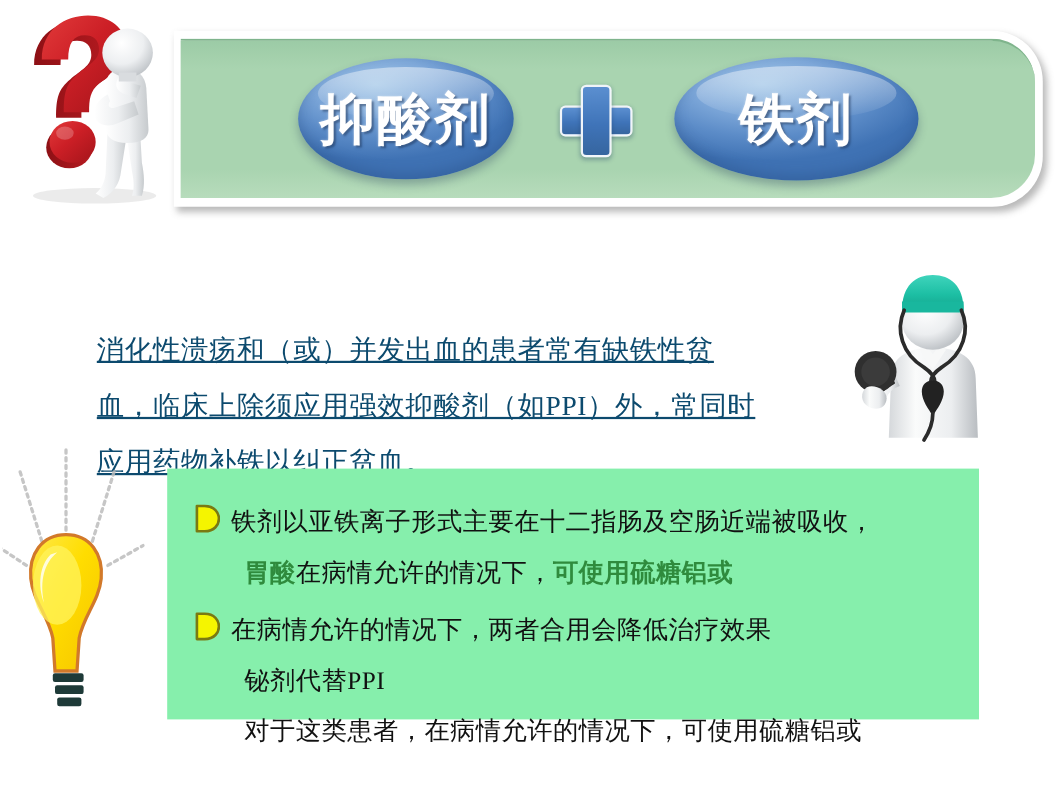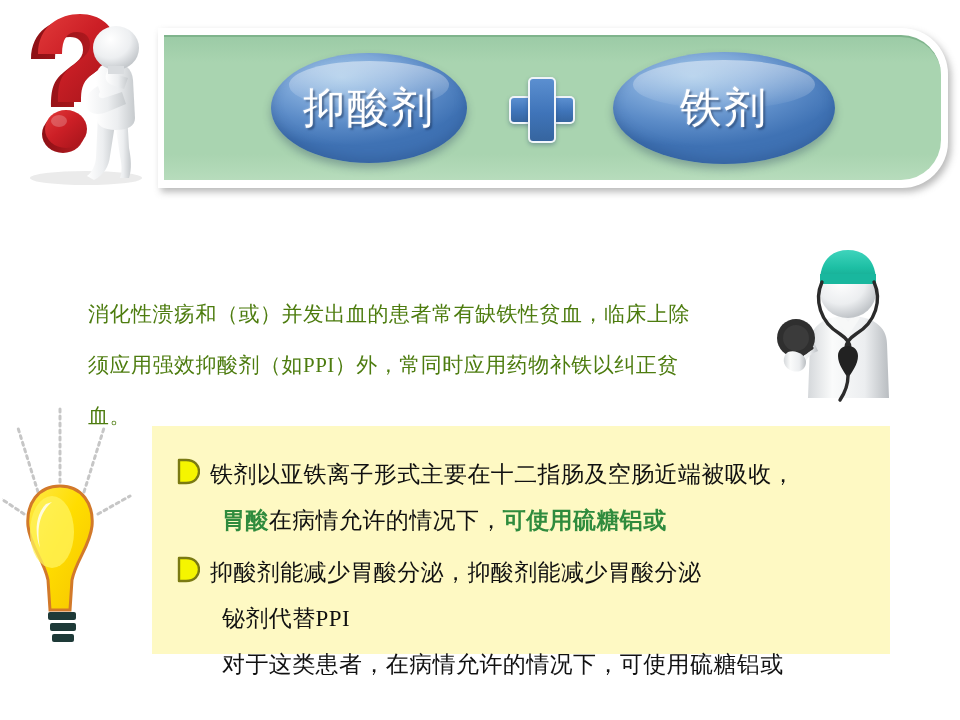--- a/index.html
+++ b/index.html
@@ -75,22 +75,22 @@
     top: 7%;
     width: 82%;
     height: 44%;
     border-radius: 50%;
     background: linear-gradient(180deg, rgba(255,255,255,0.46), rgba(255,255,255,0.02));
     pointer-events: none;
   }
   .pill-label {
     position: relative;
     color: #ffffff;
-    font-weight: normal;
-    font-size: 42px;
+    font-weight: bold;
+    font-size: 50px;
     letter-spacing: 2px;
     font-family: "DejaVu Sans", "Liberation Sans", sans-serif;
     text-shadow: 2px 2px 2px rgba(20,45,85,0.55), 0 0 2px rgba(255,255,255,0.6);
   }
   #pill-antacid { width: 196px; height: 110px; }
   #pill-iron    { width: 222px; height: 112px; }
 
   
   #plus-sign {
     position: relative;
@@ -107,24 +107,25 @@
   }
   #plus-sign .bar.h { left: 0; top: 19px; width: 62px; height: 24px; }
   #plus-sign .bar.v { left: 19px; top: 0; width: 24px; height: 62px; }
 
   
   #body-paragraph {
     position: absolute;
     left: 88px;
     top: 268px;
     width: 610px;
-    color: #4d7c0f;
-    font-size: 21px;
+    color: #0c4a6e;
+    font-size: 25px;
     line-height: 51px;
     letter-spacing: 0.5px;
+    text-decoration: underline;
   }
 
   
   #doctor-figure {
     position: absolute;
     left: 748px;
     top: 226px;
     width: 200px;
     height: 180px;
   }
@@ -138,21 +139,21 @@
     height: 250px;
   }
 
   
   #yellow-box {
     position: absolute;
     left: 152px;
     top: 426px;
     width: 738px;
     height: 228px;
-    background: #fef9c3;
+    background: #86efac;
   }
   #yellow-box-inner {
     padding: 26px 18px 0 22px;
   }
   .note-item {
     display: flex;
     align-items: flex-start;
     margin-bottom: 6px;
   }
   .note-bullet {
@@ -342,20 +343,20 @@
       </div>
     </div>
 
     <div class="note-item">
       <span class="note-bullet">
         <svg viewBox="0 0 26 27" width="26" height="27">
           <path d="M5 2 L12 2 C21 2 25 8 25 13.5 C25 19 21 25 12 25 L5 25 Z" fill="#f5f500" stroke="#7a7a12" stroke-width="2.4" stroke-linejoin="round"></path>
         </svg>
       </span>
       <div class="note-lines">
-        <div class="note-line">抑酸剂能减少胃酸分泌，抑酸剂能减少胃酸分泌</div>
+        <div class="note-line">在病情允许的情况下，两者合用会降低治疗效果</div>
         <div class="note-line indented">铋剂代替PPI</div>
         <div class="note-line indented">对于这类患者，在病情允许的情况下，可使用硫糖铝或</div>
       </div>
     </div>
 
   </div>
 </div>
 
 </body></html>

